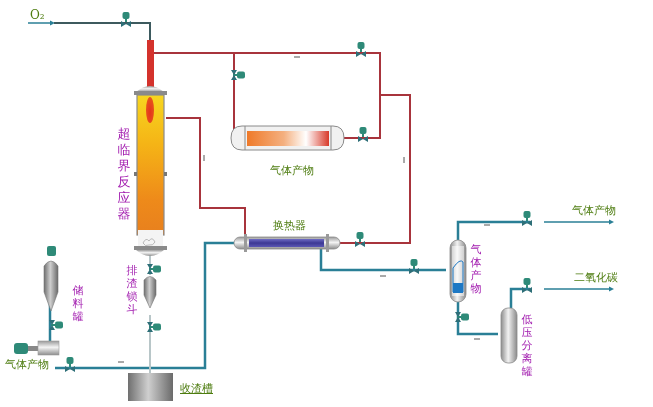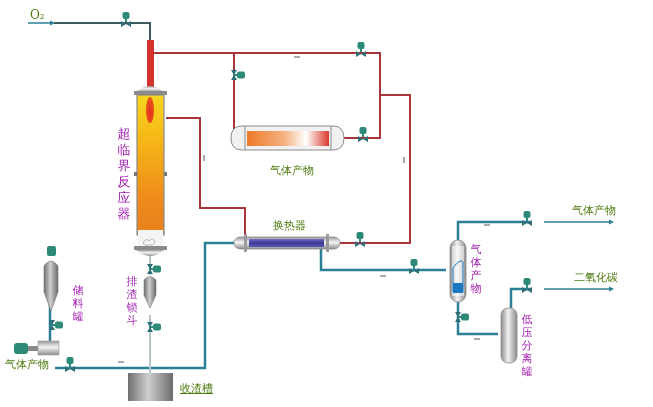--- a/index.html
+++ b/index.html
@@ -189,14 +189,14 @@
 <div class="lbl" style="left:30px; top:9px; font-size:12px; font-family:'DejaVu Serif', serif;">O₂</div>
 <div class="vlbl big" style="left:117px; top:126px;">超临界反应器</div>
 <div class="lbl" style="left:270px; top:165px;">气体产物</div>
 <div class="lbl" style="left:273px; top:220px;">换热器</div>
 <div class="vlbl" style="left:470px; top:243px;">气体产物</div>
 <div class="vlbl" style="left:521px; top:313px;font-family:Liberation Serif, serif;">低压分离罐</div>
 <div class="lbl" style="left:572px; top:205px;">气体产物</div>
 <div class="lbl" style="left:574px; top:272px;">二氧化碳</div>
 <div class="vlbl" style="left:72px; top:284px;">储料罐</div>
 <div class="lbl" style="left:5px; top:359px;">气体产物</div>
-<div class="vlbl" style="left:126px; top:275px;">排渣锁斗</div>
+<div class="vlbl" style="left:126px; top:264px;">排渣锁斗</div>
 <div class="lbl" style="left:180px; top:383px;text-decoration:underline;">收渣槽</div>
 
 </body></html>

